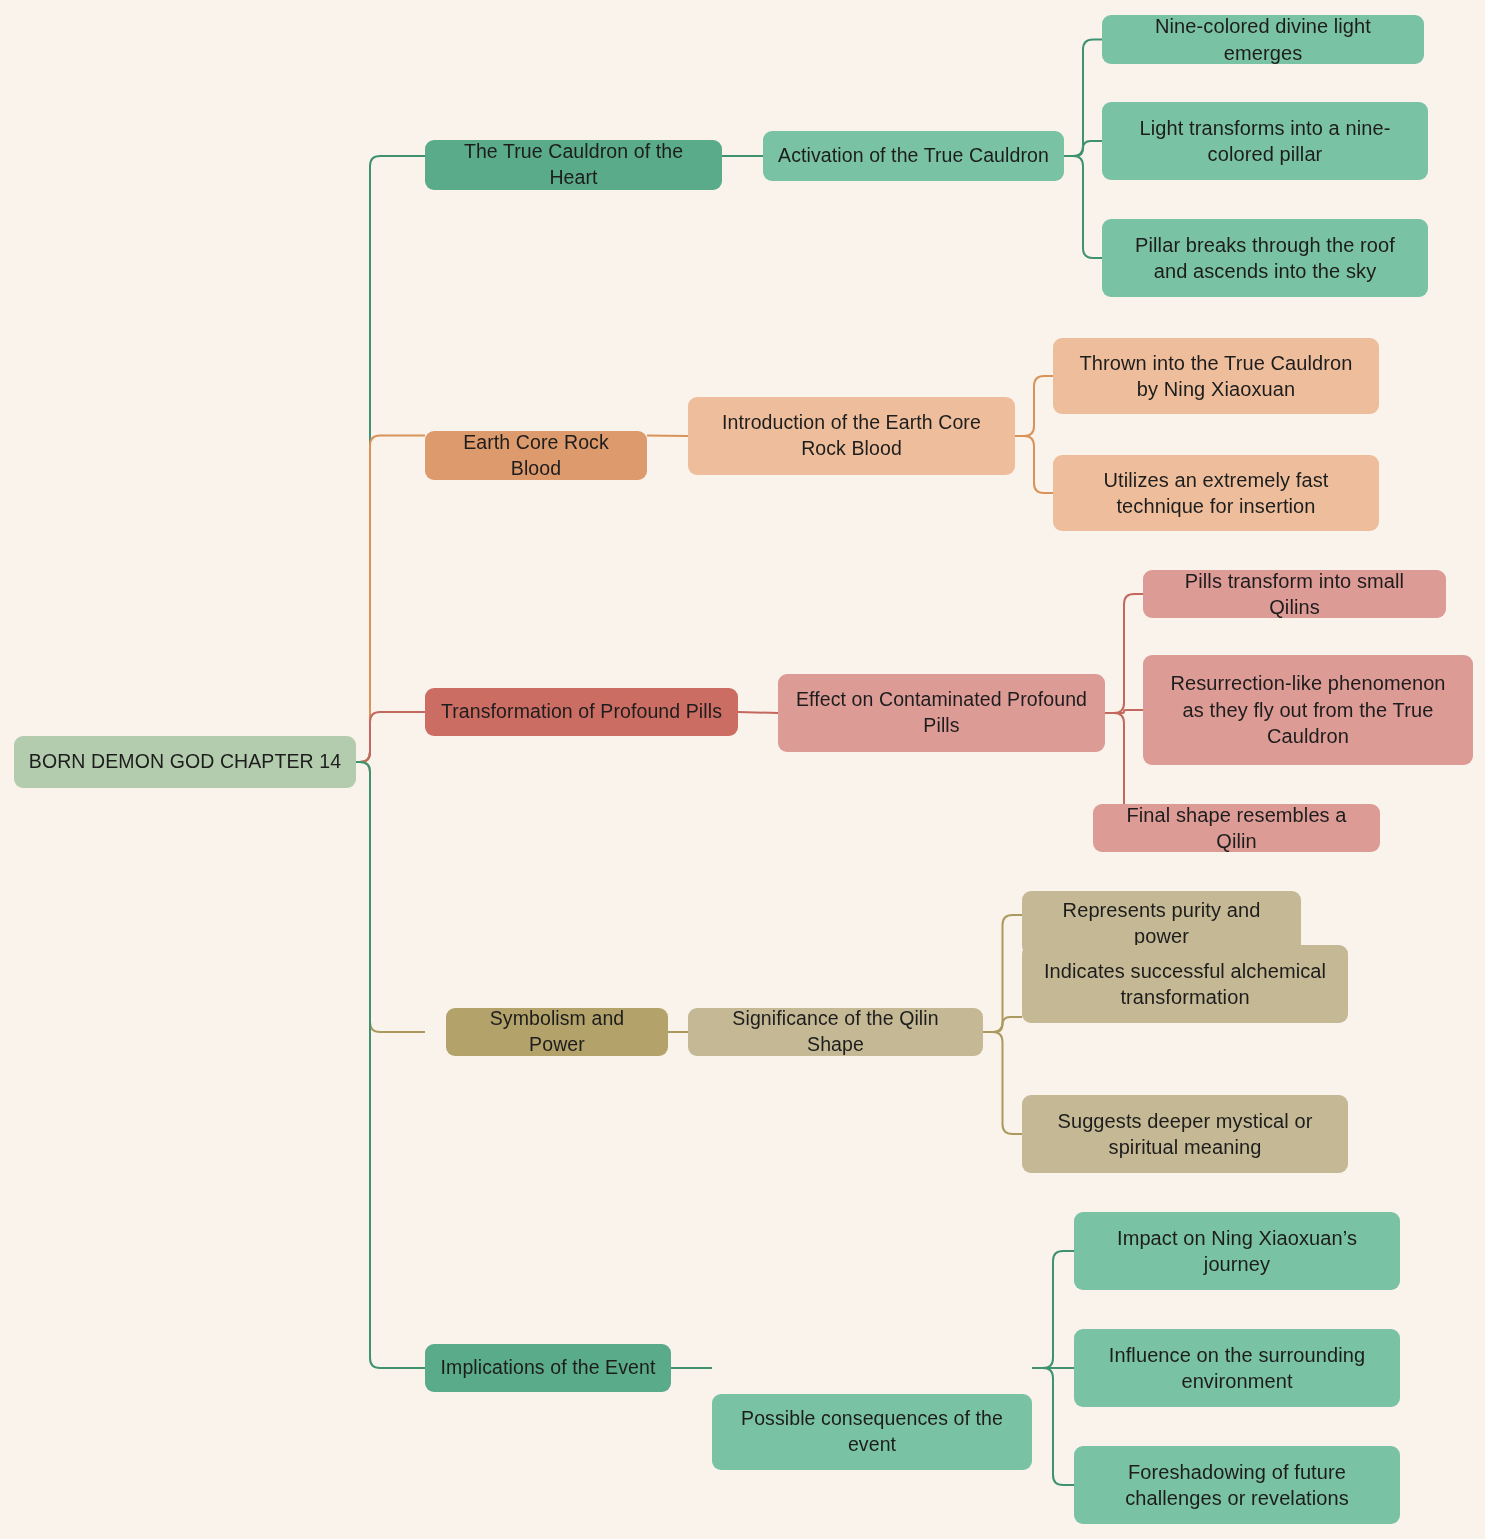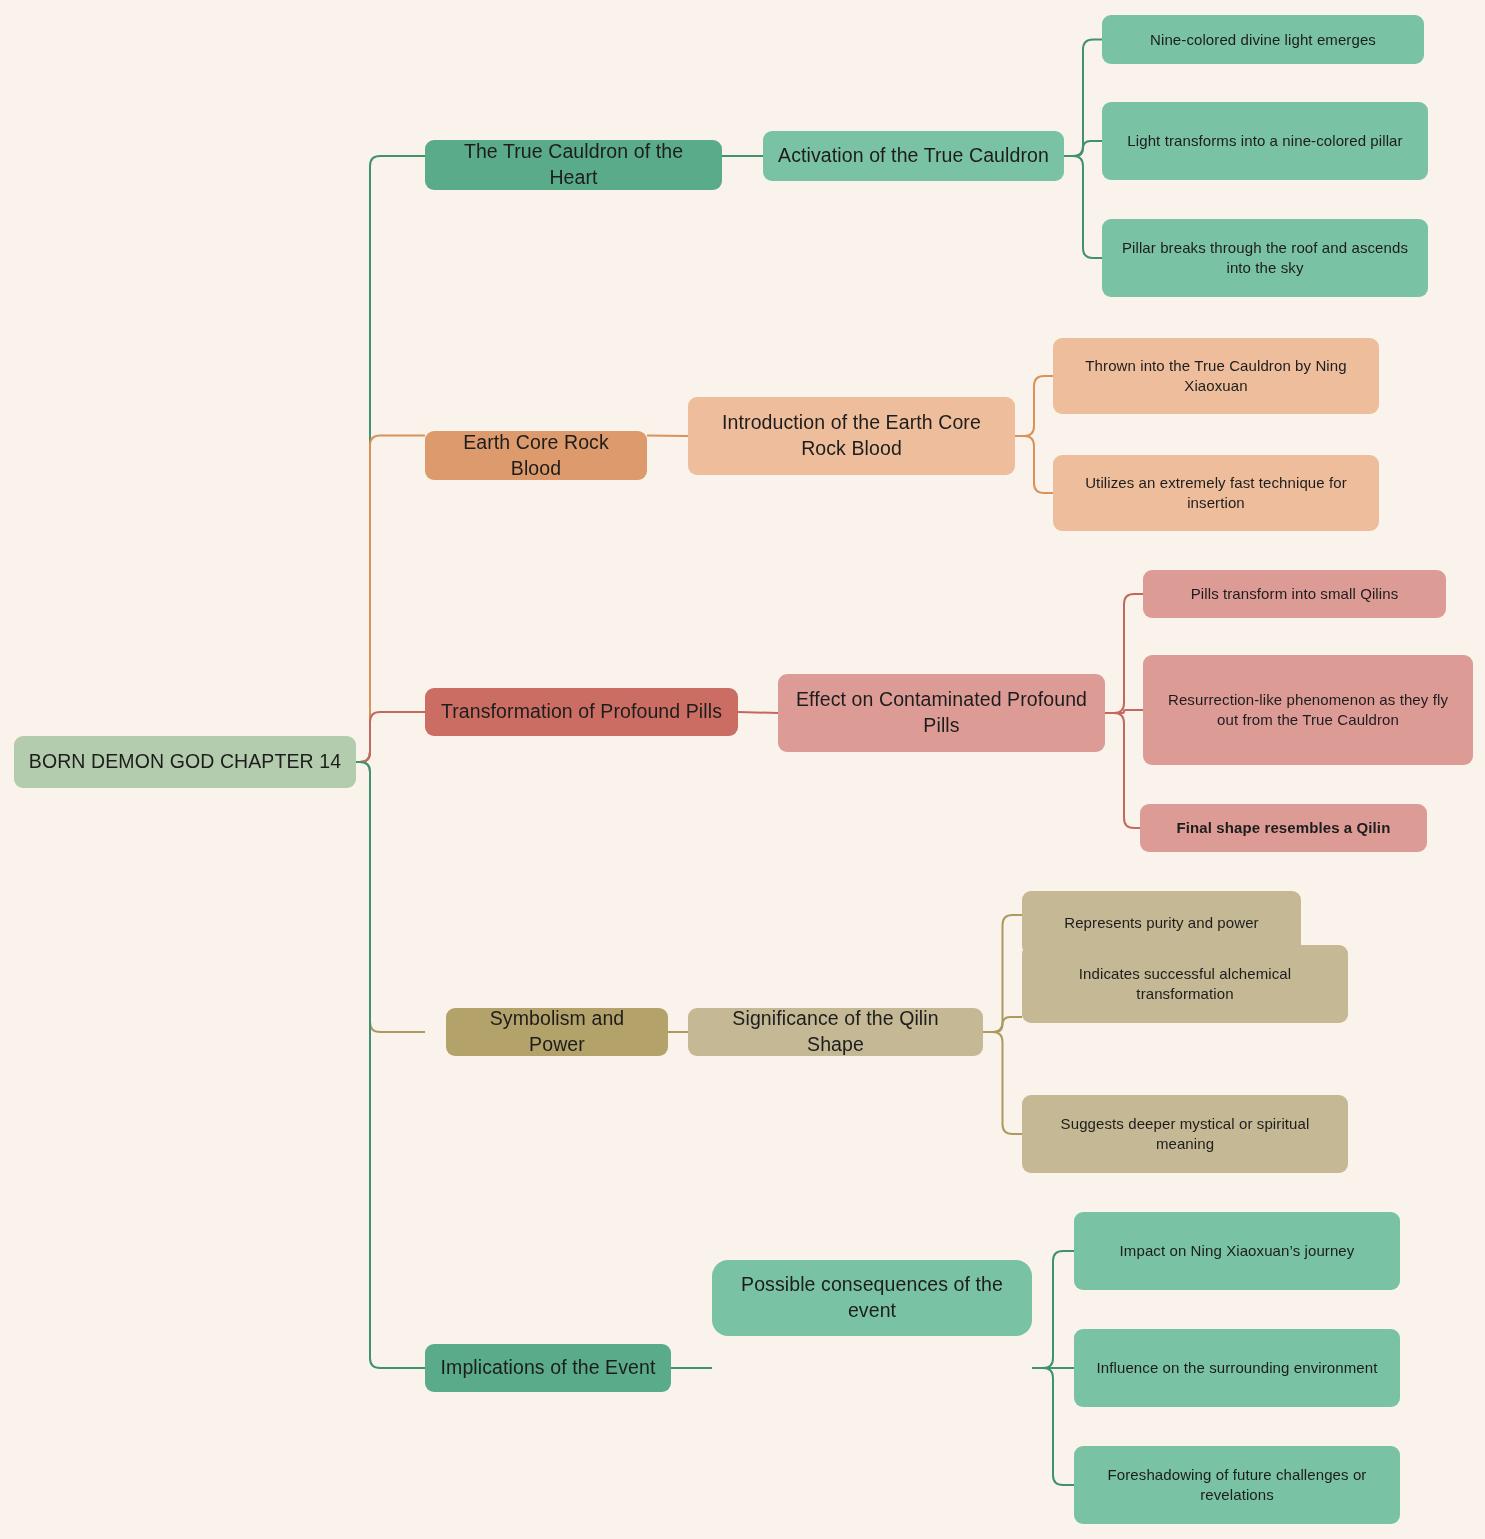--- a/index.html
+++ b/index.html
@@ -47,21 +47,21 @@
   }
   .lvl1 {
     font-size: 19.5px;
     border-radius: 9px;
   }
   .lvl2 {
     font-size: 19.5px;
     border-radius: 9px;
   }
   .lvl3 {
-    font-size: 15px;
+    font-size: 20px;
     border-radius: 9px;
   }
 </style>
 </head>
 <body>
 
 <div id="canvas">
   <svg id="edges" viewBox="0 0 1485 1539">
       <path d="M 356 762 L 360 762 Q 370 762 370 752 L 370 166 Q 370 156 380 156 L 425 156" fill="none" stroke="#3f9170" stroke-width="2"></path>
       <path d="M 722 156 L 763 156" fill="none" stroke="#3f9170" stroke-width="2"></path>
@@ -95,24 +95,24 @@
     <div class="node lvl3" style="left: 1102px; top: 102px; width: 326px; height: 78px; background: rgb(122, 194, 164);">Light transforms into a nine-colored pillar</div>
     <div class="node lvl3" style="left: 1102px; top: 219px; width: 326px; height: 78px; background: rgb(122, 194, 164);">Pillar breaks through the roof and ascends into the sky</div>
     <div class="node lvl1" style="left: 425px; top: 411px; width: 222px; height: 49px; background: rgb(221, 154, 108); margin-top: 20px;">Earth Core Rock Blood</div>
     <div class="node lvl2" style="left: 688px; top: 397px; width: 327px; height: 78px; background: rgb(238, 190, 156);">Introduction of the Earth Core Rock Blood</div>
     <div class="node lvl3" style="left: 1053px; top: 338px; width: 326px; height: 76px; background: rgb(238, 190, 156);">Thrown into the True Cauldron by Ning Xiaoxuan</div>
     <div class="node lvl3" style="left: 1053px; top: 455px; width: 326px; height: 76px; background: rgb(238, 190, 156);">Utilizes an extremely fast technique for insertion</div>
     <div class="node lvl1" style="left: 425px; top: 688px; width: 313px; height: 48px; background: rgb(204, 109, 100);">Transformation of Profound Pills</div>
     <div class="node lvl2" style="left: 778px; top: 674px; width: 327px; height: 78px; background: rgb(221, 155, 150);">Effect on Contaminated Profound Pills</div>
     <div class="node lvl3" style="left: 1143px; top: 570px; width: 303px; height: 48px; background: rgb(221, 155, 150);">Pills transform into small Qilins</div>
     <div class="node lvl3" style="left: 1143px; top: 655px; width: 330px; height: 110px; background: rgb(221, 155, 150);">Resurrection-like phenomenon as they fly out from the True Cauldron</div>
-    <div class="node lvl3" style="left: 1140px; top: 804px; width: 287px; height: 48px; background: rgb(221, 155, 150); font-weight: bold;">Final shape resembles a Qilin</div>
+    <div class="node lvl3" style="left: 1093px; top: 804px; width: 287px; height: 48px; background: rgb(221, 155, 150);">Final shape resembles a Qilin</div>
     <div class="node lvl1" style="left: 446px; top: 1008px; width: 222px; height: 48px; background: rgb(179, 162, 105);">Symbolism and Power</div>
     <div class="node lvl2" style="left: 688px; top: 1008px; width: 295px; height: 48px; background: rgb(197, 184, 148);">Significance of the Qilin Shape</div>
     <div class="node lvl3" style="left: 1022px; top: 891px; width: 279px; height: 64px; background: rgb(197, 184, 148);">Represents purity and power</div>
     <div class="node lvl3" style="left: 1022px; top: 945px; width: 326px; height: 78px; background: rgb(197, 184, 148);">Indicates successful alchemical transformation</div>
     <div class="node lvl3" style="left: 1022px; top: 1095px; width: 326px; height: 78px; background: rgb(197, 184, 148);">Suggests deeper mystical or spiritual meaning</div>
     <div class="node lvl1" style="left: 425px; top: 1344px; width: 246px; height: 48px; background: rgb(90, 171, 138);">Implications of the Event</div>
-    <div class="node lvl2" style="left: 712px; top: 1260px; width: 320px; height: 76px; background: rgb(122, 194, 164); border-radius: 16px;">Possible consequences of the event</div>
+    <div class="node lvl2" style="left: 712px; top: 1394px; width: 320px; height: 76px; background: rgb(122, 194, 164);">Possible consequences of the event</div>
     <div class="node lvl3" style="left: 1074px; top: 1212px; width: 326px; height: 78px; background: rgb(122, 194, 164);">Impact on Ning Xiaoxuan’s journey</div>
     <div class="node lvl3" style="left: 1074px; top: 1329px; width: 326px; height: 78px; background: rgb(122, 194, 164);">Influence on the surrounding environment</div>
     <div class="node lvl3" style="left: 1074px; top: 1446px; width: 326px; height: 78px; background: rgb(122, 194, 164);">Foreshadowing of future challenges or revelations</div>
   </div>
 
 </body></html>

